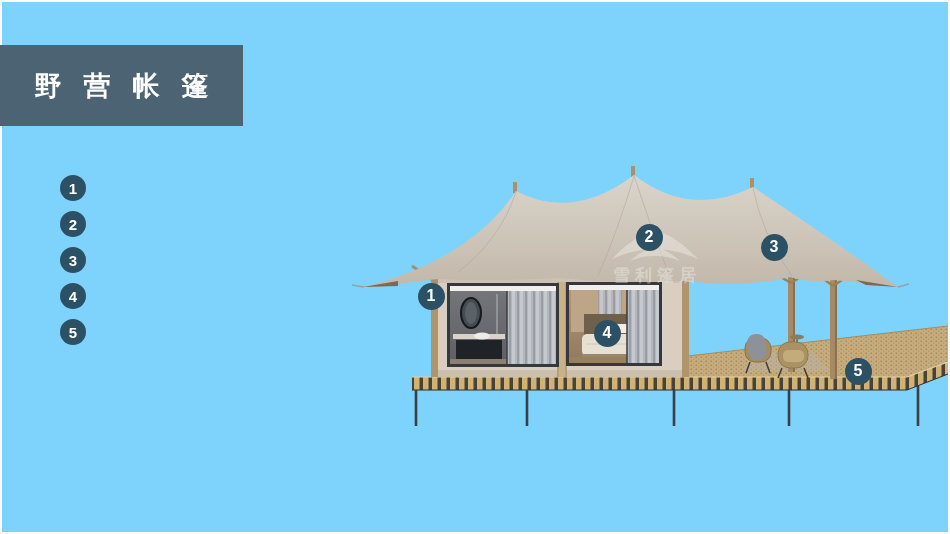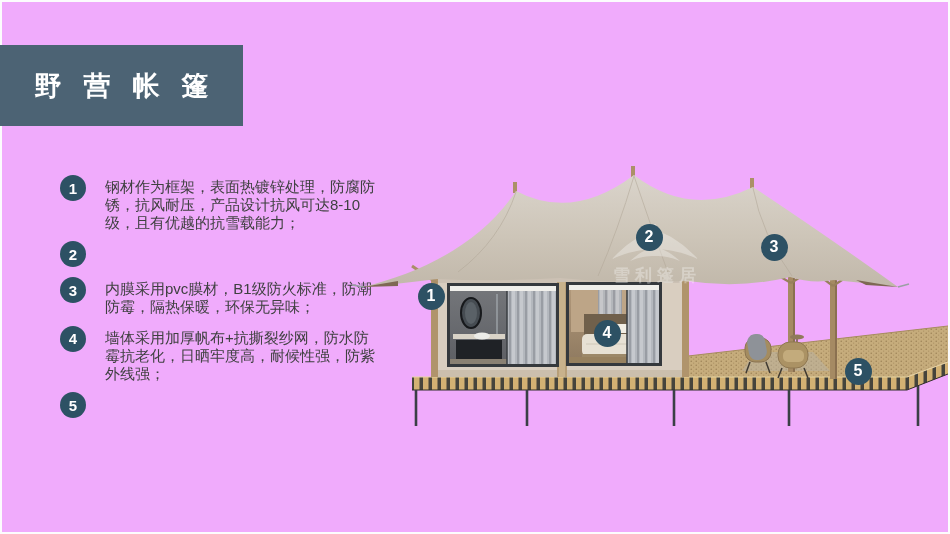--- a/index.html
+++ b/index.html
@@ -1,19 +1,19 @@
 <!DOCTYPE html>
 <html><head>
 <meta charset="utf-8">
 <style>
   html,body{margin:0;padding:0;background:#d8d9da;}
   *{box-sizing:border-box;}
   .slide{
     position:relative;width:950px;height:534px;margin:0 auto;
-    background:#f0abfc;overflow:hidden;
+    background:#7dd3fc;overflow:hidden;
     box-shadow:inset 0 0 0 2px #fcfcfd;
     font-family:"Liberation Sans","DejaVu Sans",sans-serif;
   }
   
   .banner{
     position:absolute;left:0;top:45px;width:243px;height:81px;
     background:#4c6374;color:#ffffff;
     display:flex;align-items:center;justify-content:center;
     font-size:27px;font-weight:bold;letter-spacing:22px;text-indent:22px;
   }
@@ -42,32 +42,29 @@
 </head>
 <body>
 
 <div class="slide">
 
   <div class="banner">野营帐篷</div>
 
   <div class="features">
     <div class="feature">
       <span class="num-badge">1</span>
-      <p>钢材作为框架，表面热镀锌处理，防腐防锈，抗风耐压，产品设计抗风可达8-10级，且有优越的抗雪载能力；</p>
     </div>
     <div class="feature">
       <span class="num-badge">2</span>
     </div>
     <div class="feature">
       <span class="num-badge">3</span>
-      <p>内膜采用pvc膜材，B1级防火标准，防潮防霉，隔热保暖，环保无异味；</p>
     </div>
     <div class="feature">
       <span class="num-badge">4</span>
-      <p>墙体采用加厚帆布+抗撕裂纱网，防水防霉抗老化，日晒牢度高，耐候性强，防紫外线强；</p>
     </div>
     <div class="feature">
       <span class="num-badge">5</span>
     </div>
   </div>
 
   <div class="stage">
     <svg width="610" height="290" viewBox="340 150 610 290">
       <defs>
         <linearGradient id="canopyG" x1="0" y1="0" x2="0" y2="1">

